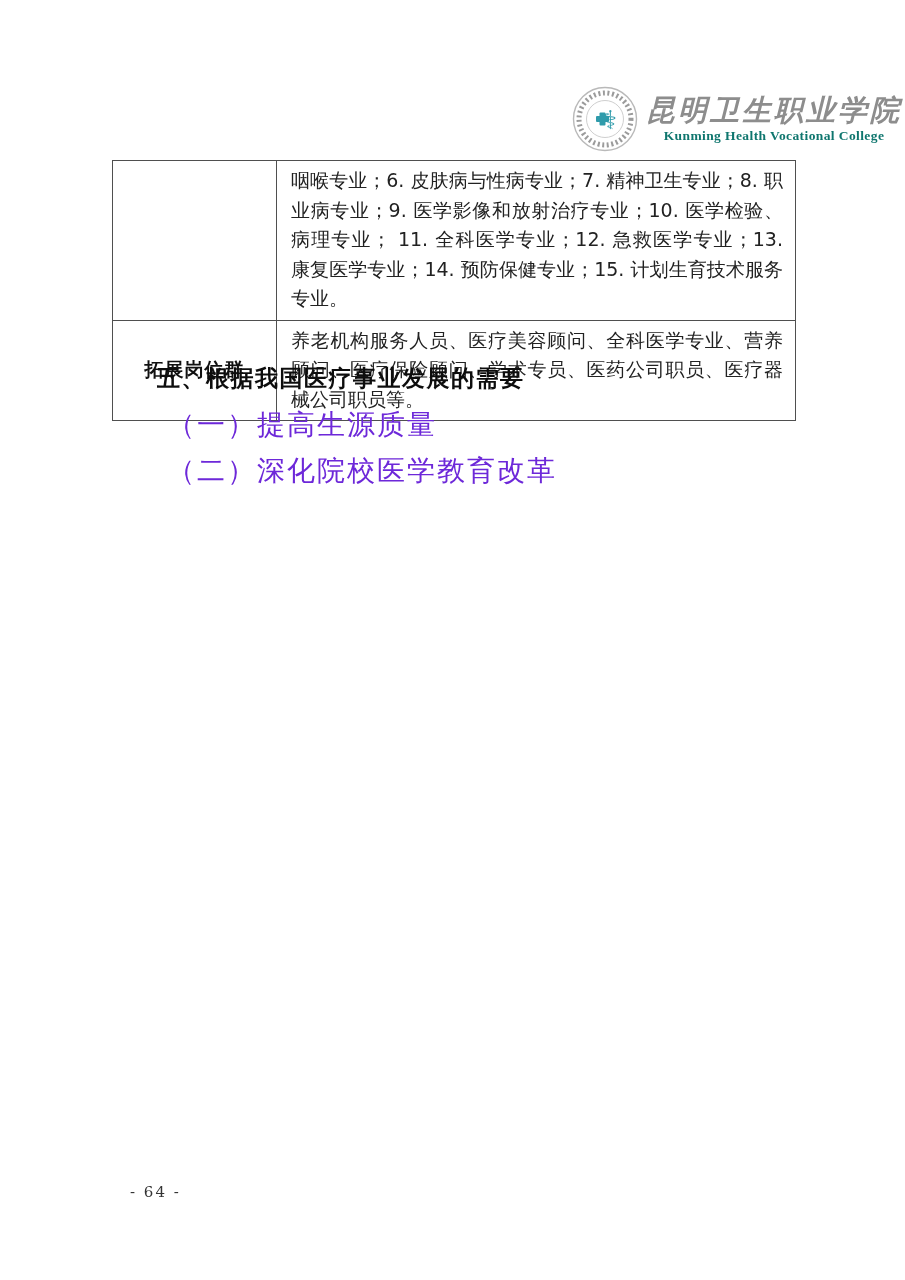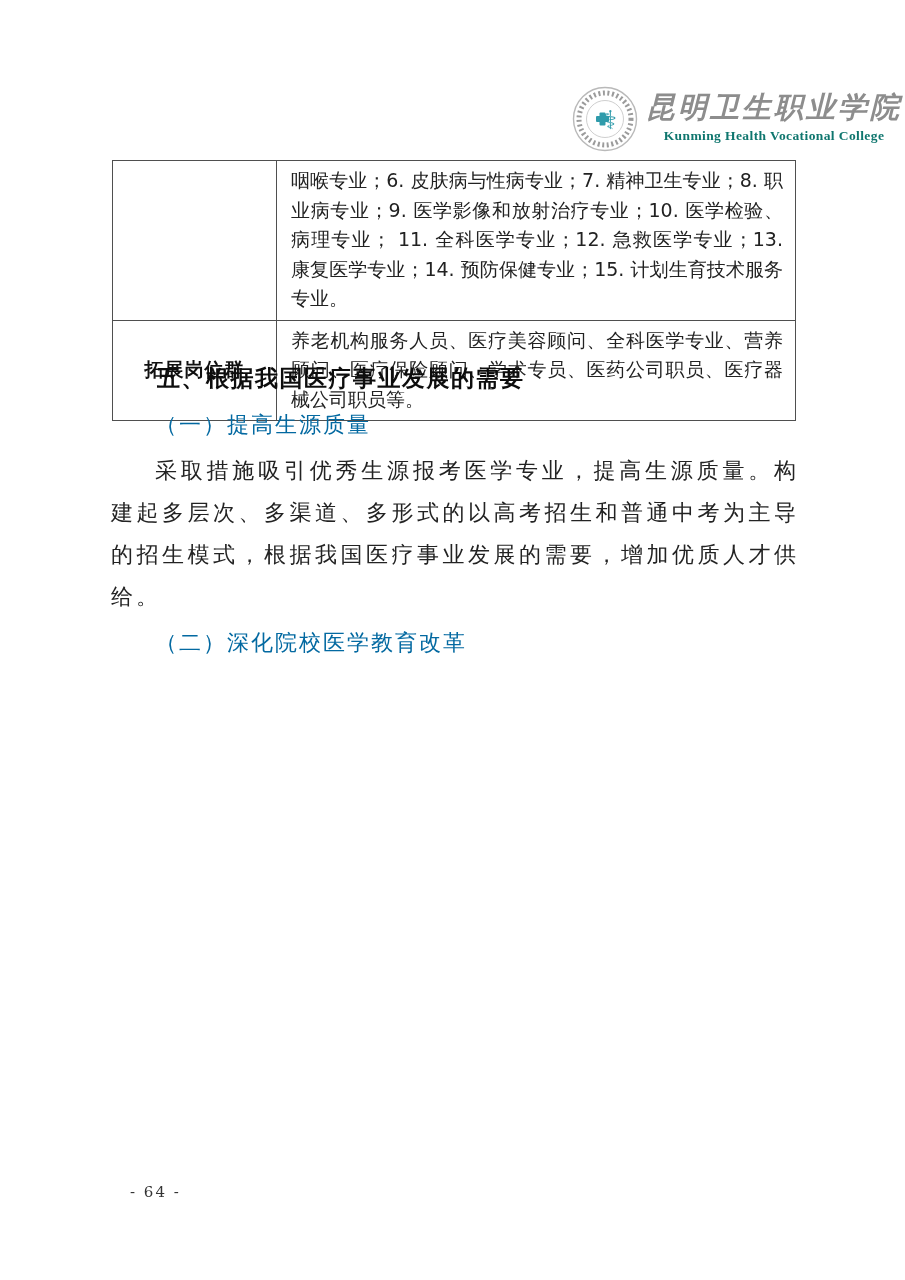--- a/index.html
+++ b/index.html
@@ -20,21 +20,21 @@
     position: absolute;
     top: 86px;
     left: 572px;
     display: flex;
     align-items: center;
     gap: 8px;
   }
   .logo { width: 66px; height: 66px; flex: 0 0 auto; }
   .college { display: flex; flex-direction: column; align-items: center; }
   .college-zh {
-    font-family: Liberation Mono, monospace;
+    font-family: Liberation Serif, serif;
     font-style: italic;
     font-weight: 600;
     font-size: 29px;
     line-height: 34px;
     color: #8d8d8d;
     letter-spacing: 3px;
     white-space: nowrap;
   }
   .college-en {
     font-family: "Liberation Serif", serif;
@@ -98,25 +98,25 @@
     margin: 0;
     font-size: 22px;
     line-height: 42px;
     letter-spacing: 3px;
     text-align: justify;
     text-indent: 2em;
     color: #232323;
   }
   .subheading {
     margin: 4px 0;
-    font-size: 22px;
+    font-size: 28px;
     line-height: 42px;
     letter-spacing: 2px;
     text-indent: 2em;
-    color: #0369a1;
+    color: #6d28d9;
   }
 
   
   .footer {
     position: absolute;
     left: 130px;
     top: 1183px;
     font-family: "DejaVu Serif", serif;
     font-size: 15px;
     letter-spacing: 2px;
@@ -152,19 +152,18 @@
       <tr class="row-short">
         <td class="td-label">拓展岗位群</td>
         <td class="td-content">养老机构服务人员、医疗美容顾问、全科医学专业、营养顾问、医疗保险顾问、学术专员、医药公司职员、医疗器械公司职员等。</td>
       </tr>
     </tbody>
   </table>
 
   <div class="content">
     <h2 class="heading">五、根据我国医疗事业发展的需要</h2>
     <div class="subheading">（一）提高生源质量</div>
-    <p class="para">采取措施吸引优秀生源报考医学专业，提高生源质量。构建起多层次、多渠道、多形式的以高考招生和普通中考为主导的招生模式，根据我国医疗事业发展的需要，增加优质人才供给。</p>
     <div class="subheading">（二）深化院校医学教育改革</div>
   </div>
 
   <div class="footer">- 64 -</div>
 
 </div>
 
 </body></html>

